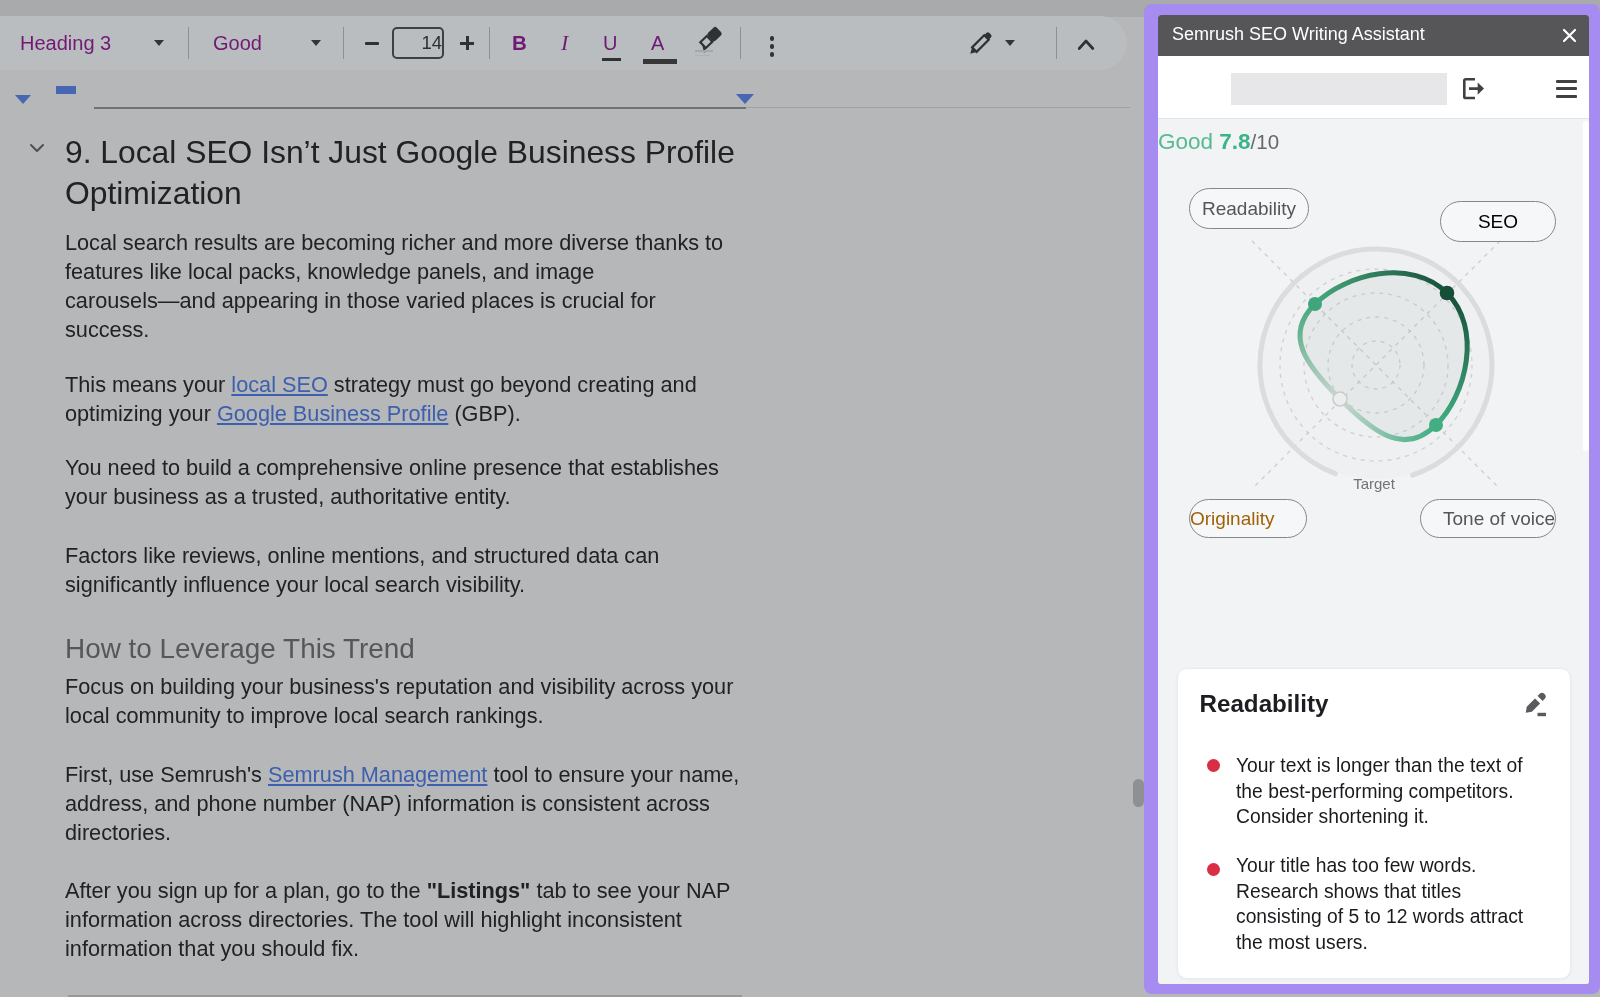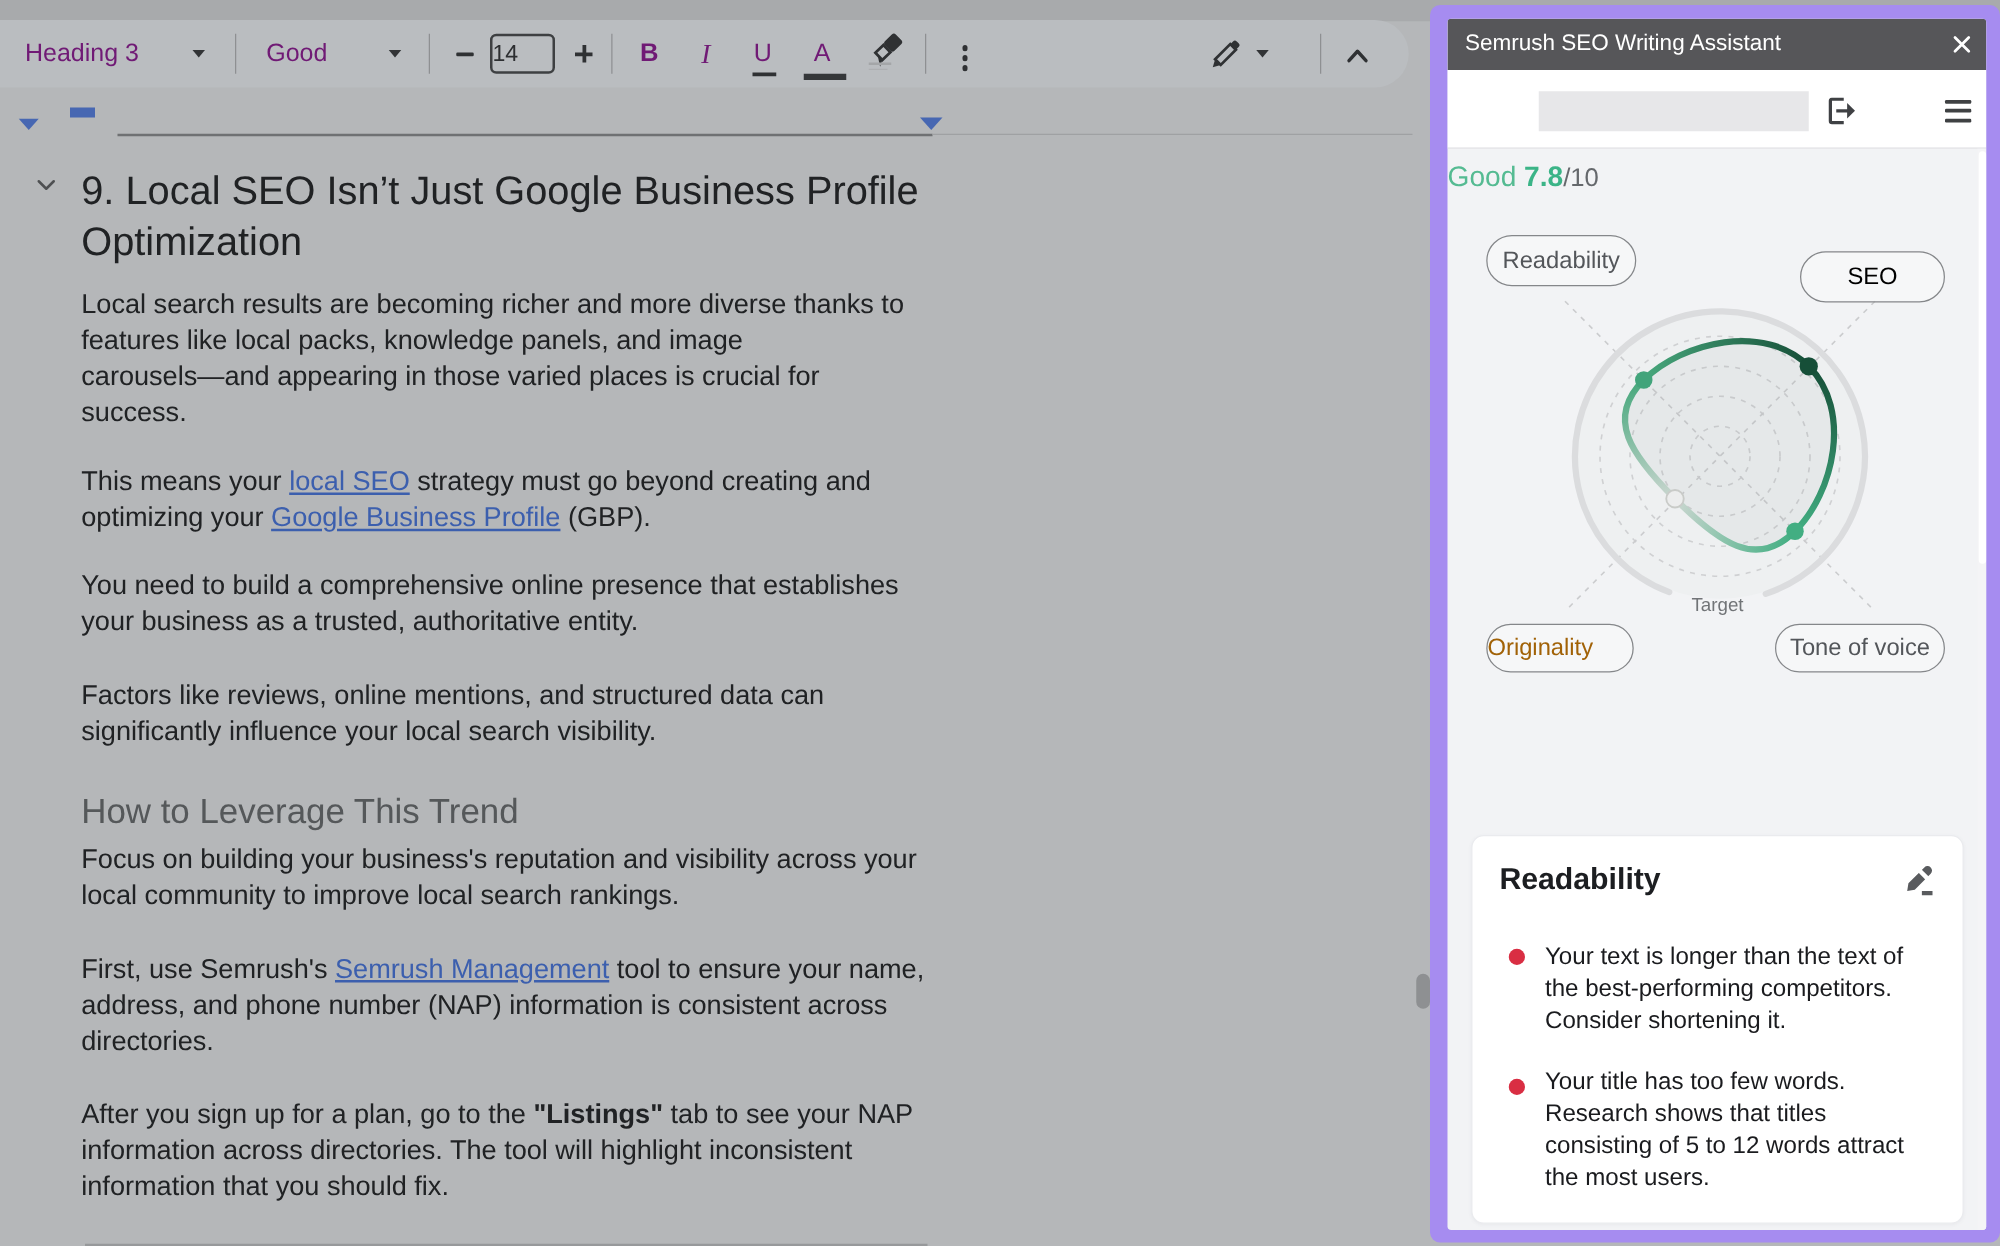--- a/index.html
+++ b/index.html
@@ -15,21 +15,21 @@
 
 <div class="abs" style="left:-40px;top:16px;width:1167px;height:54px;background:#babdc0;border-radius:27px"></div>
 <div class="abs" style="left:0;top:0;width:1127px;height:70px">
   <span class="tbt" style="left:20px">Heading 3</span>
   <div class="dd" style="left:154px"></div>
   <div class="sep" style="left:188px"></div>
   <span class="tbt" style="left:213px">Good</span>
   <div class="dd" style="left:311px"></div>
   <div class="sep" style="left:343px"></div>
   <div class="abs" style="left:365px;top:41.5px;width:14px;height:3px;background:#2f3133;border-radius:1px"></div>
-  <div class="abs" style="left:392px;top:27px;width:48px;height:28px;border:2px solid #3e4042;border-radius:5px;text-align:left;color:#2d2f31;font-size:18.5px;line-height:28px">14</div>
+  <div class="abs" style="left:392px;top:27px;width:48px;height:28px;border:2px solid #3e4042;border-radius:5px;text-align:right;color:#2d2f31;font-size:18.5px;line-height:28px">14</div>
   <div class="abs" style="left:460px;top:41.5px;width:14px;height:3px;background:#2f3133"></div>
   <div class="abs" style="left:465.5px;top:36px;width:3px;height:14px;background:#2f3133"></div>
   <div class="sep" style="left:489px"></div>
   <span class="tbt" style="left:512px;font-weight:bold;font-size:20.5px">B</span>
   <span class="tbt" style="left:561px;font-family:'Liberation Serif',serif;font-style:italic;font-size:22px">I</span>
   <span class="tbt" style="left:603px;font-size:20px">U</span>
   <div class="abs" style="left:602px;top:58px;width:19px;height:2.5px;background:#2f3133"></div>
   <span class="tbt" style="left:651px;font-size:20px">A</span>
   <div class="abs" style="left:643px;top:59px;width:34px;height:5px;background:#353739"></div>
   <svg class="abs" style="left:694px;top:24px" width="34" height="34" viewBox="0 0 34 34">
@@ -136,21 +136,21 @@
     <circle cx="289" cy="278" r="7.3" fill="#164f38"></circle>
     <circle cx="157" cy="289" r="7" fill="#42a47b"></circle>
     <circle cx="278" cy="410" r="7" fill="#42ae82"></circle>
     <circle cx="182" cy="384" r="7" fill="#eceded" stroke="#c9cbc8" stroke-width="1.5"></circle>
     <text x="216" y="474" text-anchor="middle" font-size="15" fill="#717477" font-family="Liberation Sans,sans-serif">Target</text>
   </svg>
 
   <div class="abs" style="left:31px;top:173px;width:118px;height:39px;border:1.5px solid #85878a;border-radius:21px;text-align:center;line-height:39px;font-size:19px;color:#53565a;background:rgba(255,255,255,0.35)">Readability</div>
   <div class="abs" style="left:282px;top:186px;width:114px;height:39px;border:1.5px solid #85878a;border-radius:21px;text-align:center;line-height:39px;font-size:19px;color:#000000;background:rgba(255,255,255,0.35)">SEO</div>
   <div class="abs" style="left:31px;top:484px;width:115.5px;height:37.3px;border:1.5px solid #85878a;border-radius:20px;text-align:left;line-height:37.3px;font-size:19px;color:#a16207;background:rgba(255,255,255,0.35)">Originality</div>
-  <div class="abs" style="left:262px;top:484px;width:134px;height:37.3px;border:1.5px solid #85878a;border-radius:20px;text-align:center;line-height:37.3px;font-size:19px;color:#53565a;background:rgba(255,255,255,0.35)">Tone of voice</div>
+  <div class="abs" style="left:262px;top:484px;width:134px;height:37.3px;border:1.5px solid #85878a;border-radius:20px;text-align:right;line-height:37.3px;font-size:19px;color:#53565a;background:rgba(255,255,255,0.35)">Tone of voice</div>
 
 
   <div class="abs" style="left:18.5px;top:653px;width:394.5px;height:311px;background:#fff;border:1px solid #eaebee;border-radius:10px;box-shadow:0 1px 3px rgba(80,80,100,0.06);box-sizing:border-box">
     <div class="abs" style="left:22px;top:20.5px;font-weight:bold;font-size:24.2px;color:#1c1e21">Readability</div>
     <svg class="abs" style="left:345px;top:22px" width="28" height="28" viewBox="0 0 28 28">
       <g transform="translate(13,11.5) rotate(-45)">
         <path d="M-14.5 0 L-9.5 -3.6 H8.5 A3.6 3.6 0 0 1 12.1 0 A3.6 3.6 0 0 1 8.5 3.6 H-9.5 Z" fill="#595b5e"></path>
         <rect x="2.2" y="-4.6" width="3.6" height="9.2" fill="#ffffff"></rect>
       </g>
       <rect x="14.5" y="21.8" width="8.5" height="3.4" fill="#595b5e"></rect>

